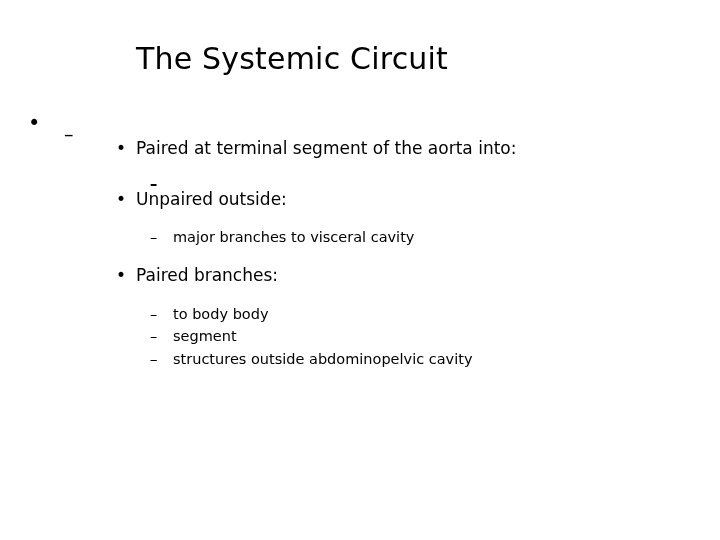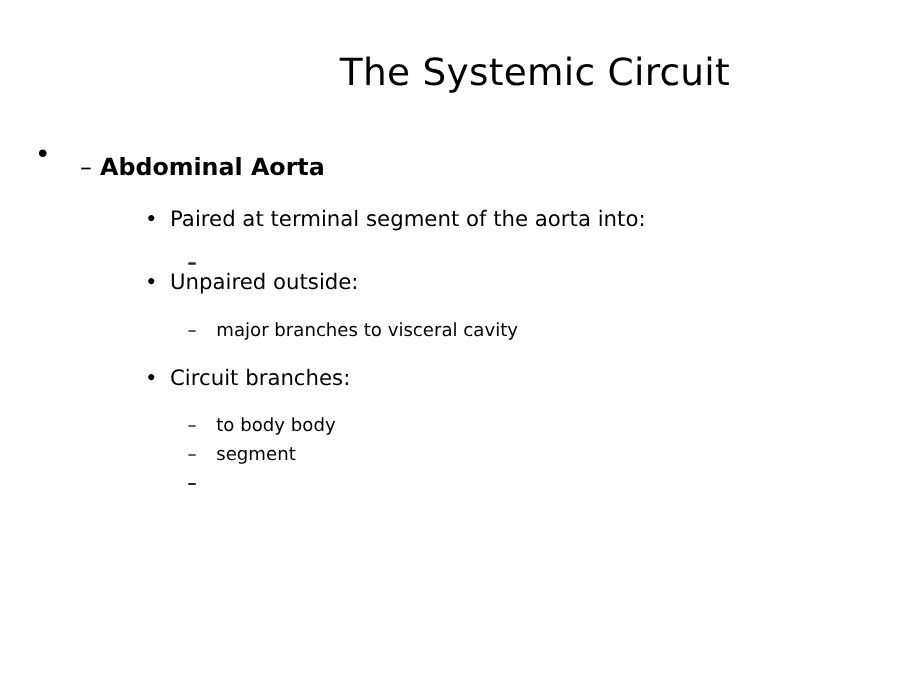--- a/index.html
+++ b/index.html
@@ -18,21 +18,21 @@
     position: relative;
     width: 720px;
     height: 540px;
     box-sizing: border-box;
   }
   .slide-title {
     position: absolute;
     top: 42px;
     left: 0;
     width: 584px;
-    text-align: right;
+    text-align: center;
     font-size: 30px;
     font-weight: normal;
     line-height: 1.1;
     letter-spacing: 0.2px;
   }
   .body {
     position: absolute;
     top: 108px;
     left: 28px;
     width: 670px;
@@ -100,21 +100,20 @@
   <div class="body">
 
     <div class="lvl1">
       <span class="bullet">•</span>
     </div>
 
     <div class="gap-sm"></div>
 
     <div class="lvl2">
       <span class="bullet">–</span>
-      <span>Abdominal Aorta</span>
     </div>
 
     <div class="gap-sm"></div>
 
     <div class="lvl3">
       <span class="bullet">•</span>
       <span>Paired at terminal segment of the aorta into:</span>
     </div>
 
     <div class="gap-sm"></div>
@@ -138,37 +137,38 @@
 
     <div class="lvl4">
       <span class="bullet">–</span>
       <span>major branches to visceral cavity</span>
     </div>
 
     <div class="gap-md"></div>
 
     <div class="lvl3">
       <span class="bullet">•</span>
-      <span>Circuit branches:</span>
+      <span>Paired branches:</span>
     </div>
 
     <div class="gap-md"></div>
 
     <div class="lvl4">
       <span class="bullet">–</span>
       <span>to body body</span>
     </div>
 
     <div class="lvl4">
       <span class="bullet">–</span>
       <span>segment</span>
     </div>
 
     <div class="lvl4">
       <span class="bullet">–</span>
     </div>
 
     <div class="lvl4">
       <span class="bullet">–</span>
+      <span>structures outside abdominopelvic cavity</span>
     </div>
 
   </div>
 </div>
 
 </body></html>

